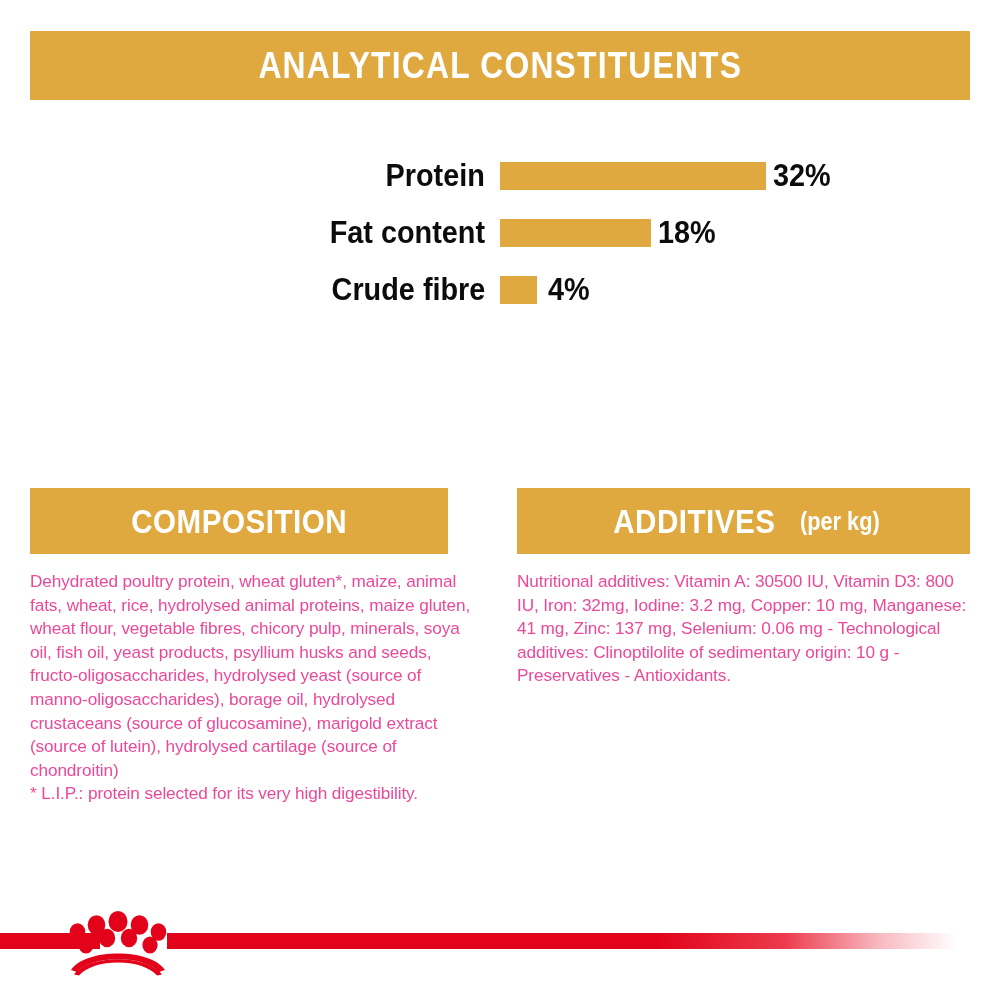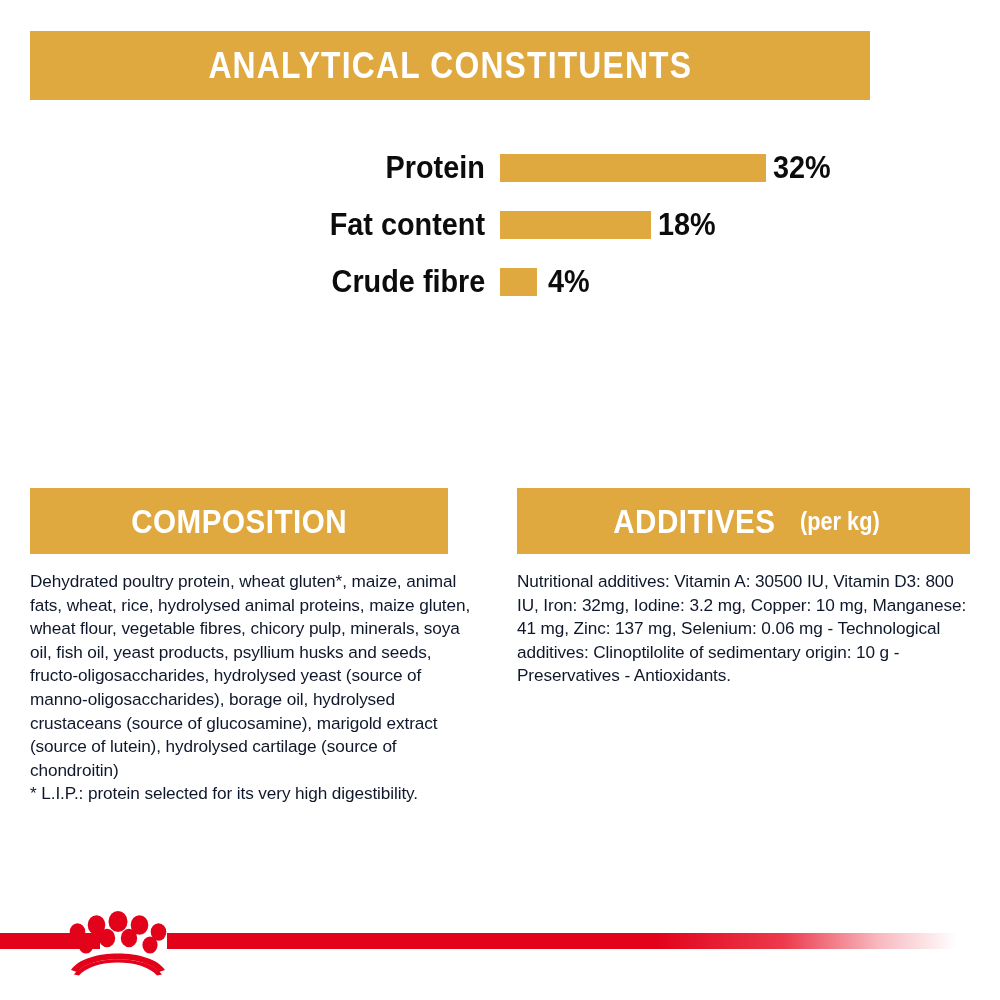--- a/index.html
+++ b/index.html
@@ -14,41 +14,41 @@
     overflow: hidden;
     font-family: "Liberation Sans", sans-serif;
     -webkit-font-smoothing: antialiased;
   }
 
   
   .top-banner {
     position: absolute;
     left: 30px;
     top: 31px;
-    width: 840px;
+    width: 940px;
     height: 69px;
     background: #dfa940;
     display: flex;
     align-items: center;
     justify-content: center;
   }
   .top-banner-title {
     color: #ffffff;
     font-size: 37px;
     font-weight: bold;
     letter-spacing: 1.4px;
     transform: scaleX(0.86);
     white-space: nowrap;
   }
 
   
   .chart {
     position: absolute;
     left: 0;
-    top: 140px;
+    top: 148px;
     width: 1000px;
   }
   .bar-row {
     position: relative;
     height: 57px;
   }
   .bar-label {
     position: absolute;
     right: 515px;
     top: 0;
@@ -112,21 +112,21 @@
     white-space: nowrap;
     margin-left: 6px;
   }
 
   
   .body-text {
     position: absolute;
     top: 570px;
     font-size: 17.2px;
     line-height: 23.6px;
-    color: #0f172a;
+    color: #ec4899;
     letter-spacing: -0.1px;
   }
   .body-text.left  { left: 30px;  width: 450px; }
   .body-text.right { left: 517px; width: 455px; }
   .body-text p { margin: 0; }
 
   
   .footer { position: absolute; left: 0; top: 0; width: 1000px; height: 1000px; pointer-events: none; }
   .footer-bar-left {
     position: absolute;

